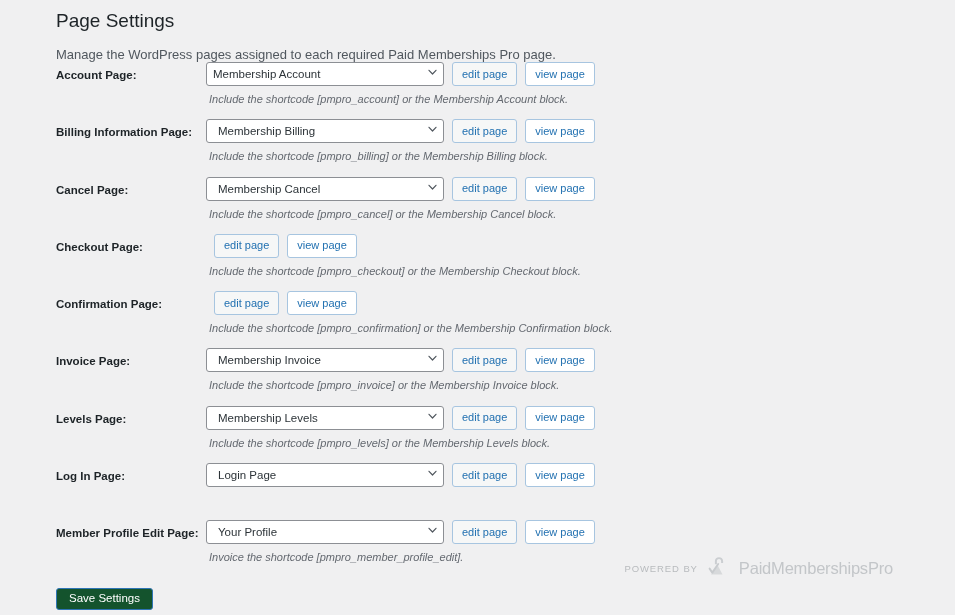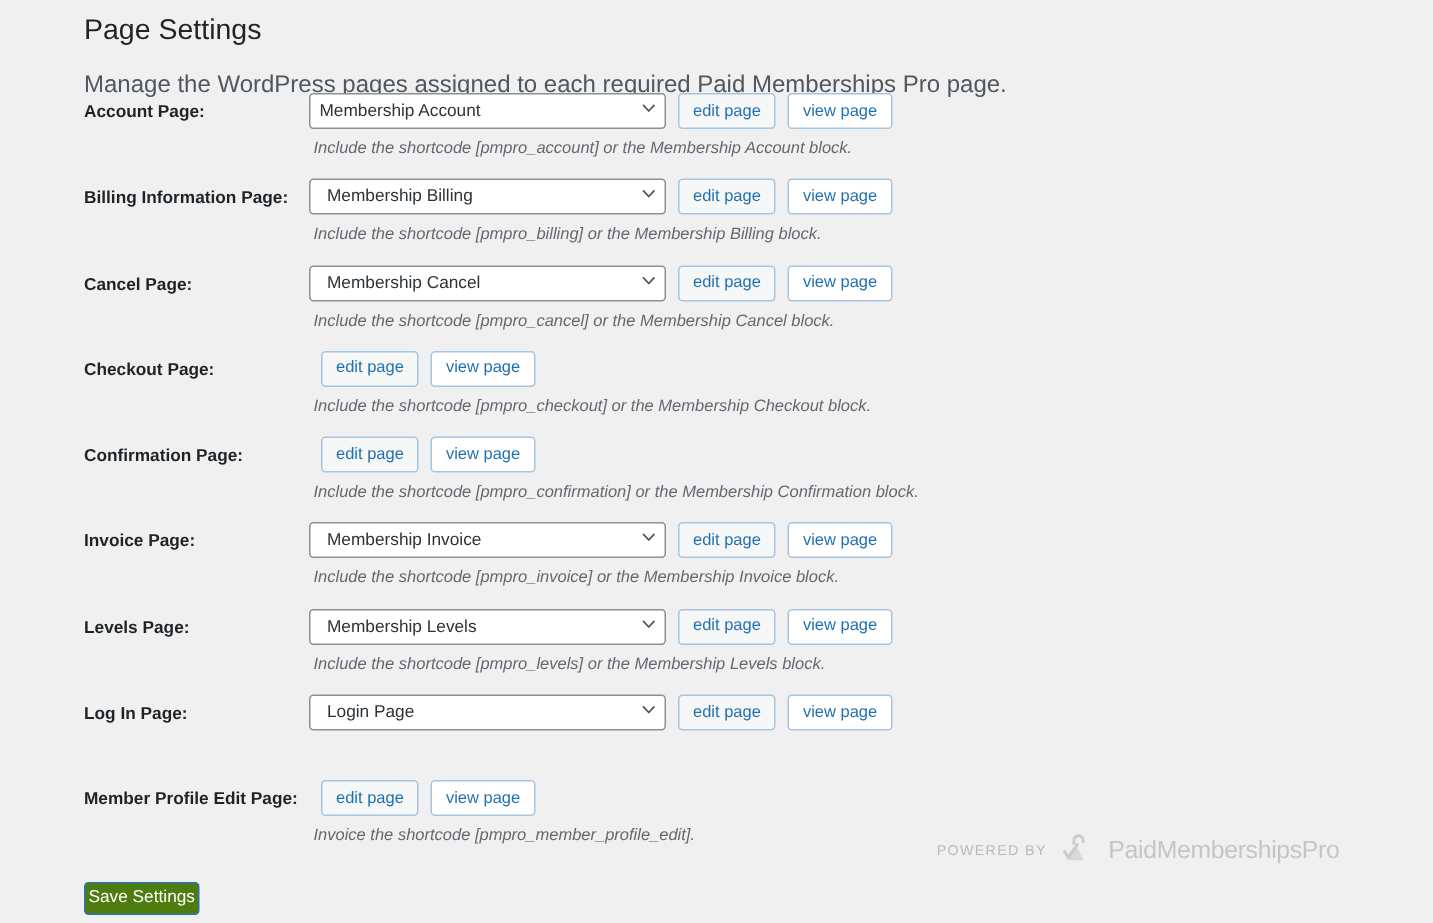--- a/index.html
+++ b/index.html
@@ -33,21 +33,21 @@
   }
   .page-title {
     font-size: 19px;
     font-weight: 400;
     color: #1d2327;
     margin: 0;
     padding: 5px 0 0 0;
     line-height: 1.3;
   }
   .page-desc {
-    font-size: 16px;
+    font-size: 13px;
     color: #50575e;
     margin: 0;
     padding-top: 12px;
     line-height: 1.4;
   }
 
   
   .form-table {
     position: absolute;
     left: 56px;
@@ -150,22 +150,22 @@
     position: absolute;
     left: 56px;
     top: 588px;
   }
   .button-primary {
     display: inline-flex;
     align-items: center;
     justify-content: center;
     height: 22px;
     box-sizing: border-box;
-    padding: 0 2px;
-    background: #4d7c0f;
+    padding: 0 12px;
+    background: #14532d;
     border: 1px solid #2e74b5;
     border-radius: 3px;
     color: #fff;
     font-size: 11.5px;
     line-height: 1;
     cursor: pointer;
     font-family: "Liberation Sans", sans-serif;
   }
 
   
@@ -333,20 +333,28 @@
             </div>
             <a class="btn-link" href="#">edit page</a>
             <a class="btn-link white" href="#">view page</a>
           </div>
         </div>
       </div>
       <div class="form-row">
         <div class="row-label">Member Profile Edit Page:</div>
         <div class="row-field">
           <div class="field-line">
+            <div class="wp-select indent-1">
+              <span class="sel-text">Your Profile</span>
+              <span class="chevron">
+                <svg width="9" height="7" viewBox="0 0 9 7">
+                  <path d="M1 1.3 L4.5 5 L8 1.3" fill="none" stroke="#50575e" stroke-width="1.2" stroke-linecap="round" stroke-linejoin="round"></path>
+                </svg>
+              </span>
+            </div>
             <a class="btn-link" href="#">edit page</a>
             <a class="btn-link white" href="#">view page</a>
           </div>
           <div class="field-desc">Invoice the shortcode [pmpro_member_profile_edit].</div>
         </div>
       </div>
     </div>
 
   <div class="submit-area">
     <button class="button-primary">Save Settings</button>

